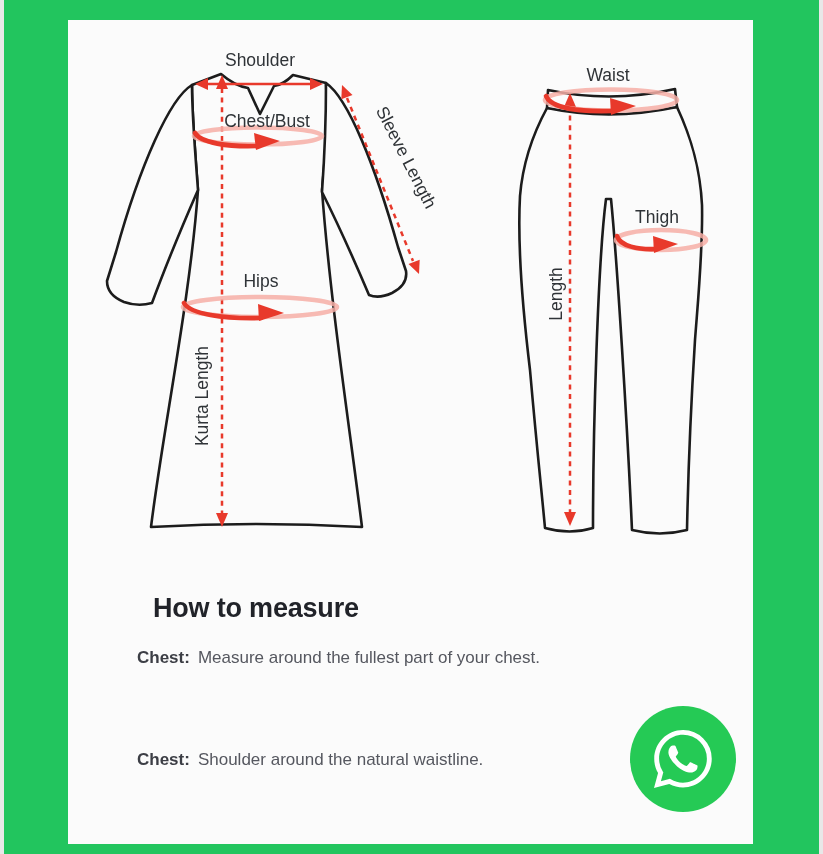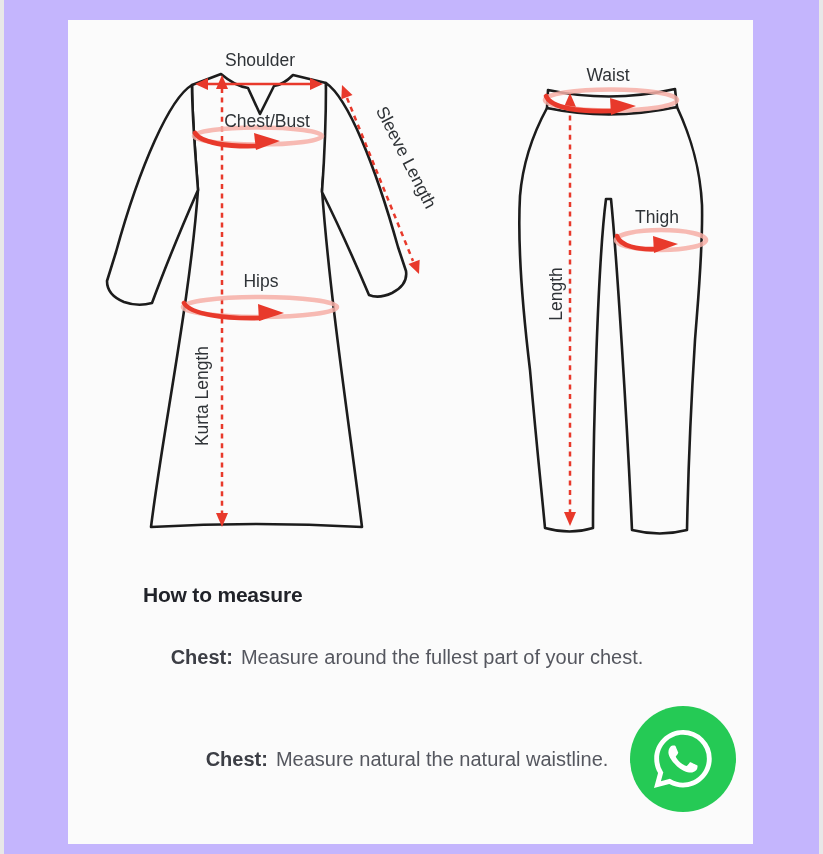--- a/index.html
+++ b/index.html
@@ -4,43 +4,43 @@
 <style>
   :root{
     --arrow-red:#e8392b; --tape-pink:#f6aea6; --outline-black:#1c1c1c;
     --label-gray:#2f3337; --heading-dark:#212329; --body-gray:#55575f;
     --term-dark:#3c3e45; --card-bg:#fbfbfb; --edge-gray:#e8e8e8; --whatsapp-green:#25ca55;
   }
   *{box-sizing:border-box;}
   html,body{margin:0;padding:0;}
   body{width:823px;height:854px;overflow:hidden;background:#ffffff;
        font-family:"Liberation Sans","DejaVu Sans",sans-serif;}
-  .page{position:relative;width:823px;height:854px;background:#c4b5fd;text-align:center;}
+  .page{position:relative;width:823px;height:854px;background:#22c55e;}
   .edge{position:absolute;top:0;bottom:0;width:4px;background:var(--edge-gray,#e8e8e8);z-index:5;}
   .edge-left{left:0;}
   .edge-right{right:0;}
   .card{position:absolute;left:68px;top:20px;width:685px;height:824px;
         background:var(--card-bg,#fbfbfb);}
   .diagram{position:absolute;left:0;top:0;width:823px;height:545px;z-index:2;}
 
   .outline{fill:var(--card-bg,#fbfbfb);stroke:var(--outline-black,#1c1c1c);
            stroke-width:2.6;stroke-linejoin:round;stroke-linecap:round;}
   .dash{fill:none;stroke:var(--arrow-red,#e8392b);stroke-width:2.5;stroke-dasharray:5 4.6;}
   .dash-head{fill:var(--arrow-red,#e8392b);}
   .solid-arrow{fill:none;stroke:var(--arrow-red,#e8392b);stroke-width:2.6;}
   .tape{fill:none;stroke:var(--tape-pink,#f6aea6);stroke-width:4.6;opacity:.85;}
   .tape-arrow{fill:none;stroke:var(--arrow-red,#e8392b);stroke-width:4.6;stroke-linecap:round;}
   .tape-head{fill:var(--arrow-red,#e8392b);}
   .dlabel{font-family:"Liberation Sans","DejaVu Sans",sans-serif;font-size:17.5px;
           fill:var(--label-gray,#2f3337);text-anchor:middle;}
 
-  .howto-title{position:absolute;left:137px;top:577px;margin:6px;z-index:3;
-    font-size:21px;font-weight:700;color:var(--heading-dark,#212329);letter-spacing:-0.2px;}
+  .howto-title{position:absolute;left:137px;top:577px;margin:16px;z-index:3;
+    font-size:27px;font-weight:700;color:var(--heading-dark,#212329);letter-spacing:-0.2px;}
   .measure-item{position:absolute;left:137px;width:540px;margin:0;z-index:3;
-    font-size:20px;line-height:41px;color:var(--body-gray,#55575f);font-weight:400;}
+    font-size:17px;line-height:41px;color:var(--body-gray,#55575f);font-weight:400;}
   .measure-item-chest{top:637px;}
   .measure-item-waist{top:739px;}
   .measure-item strong{color:var(--term-dark,#3c3e45);font-weight:700;margin-right:8px;}
 
   .wa-button{position:absolute;left:630px;top:706px;width:106px;height:106px;
     border:none;border-radius:50%;background:var(--whatsapp-green,#25ca55);
     display:flex;align-items:center;justify-content:center;cursor:pointer;z-index:6;padding:0;}
   .wa-button svg{display:block;}
 </style>
 </head>
@@ -116,21 +116,21 @@
     </g>
   </svg>
 
   <h2 class="howto-title">How to measure</h2>
 
   <p class="measure-item measure-item-chest">
     <strong>Chest:</strong><span>Measure around the fullest part of your chest.</span>
   </p>
 
   <p class="measure-item measure-item-waist">
-    <strong>Chest:</strong><span>Measure natural the natural waistline.</span>
+    <strong>Chest:</strong><span>Shoulder around the natural waistline.</span>
   </p>
 
   <button class="wa-button" type="button">
     <svg width="58" height="58" viewBox="0 0 16 16" xmlns="http://www.w3.org/2000/svg">
       <path fill="#ffffff" fill-rule="evenodd" d="M13.601 2.326A7.85 7.85 0 0 0 7.994 0C3.627 0 .068 3.558.064 7.926c0 1.399.366 2.76 1.057 3.965L0 16l4.204-1.102a7.93 7.93 0 0 0 3.79.965h.004c4.368 0 7.926-3.558 7.93-7.93A7.9 7.9 0 0 0 13.6 2.326zM7.994 14.521a6.6 6.6 0 0 1-3.356-.92l-.24-.144-2.494.654.666-2.433-.156-.251a6.56 6.56 0 0 1-1.007-3.505c0-3.626 2.957-6.584 6.591-6.584a6.56 6.56 0 0 1 4.66 1.931 6.56 6.56 0 0 1 1.928 4.66c-.004 3.639-2.961 6.592-6.592 6.592zm3.615-4.934c-.197-.099-1.17-.578-1.353-.646-.182-.065-.315-.099-.445.099-.133.197-.513.646-.627.775-.114.133-.232.148-.43.05-.197-.1-.836-.308-1.592-.985-.59-.525-.985-1.175-1.103-1.372-.114-.198-.011-.304.088-.403.087-.088.197-.232.296-.346.1-.114.133-.198.198-.33.065-.134.034-.248-.015-.347-.05-.099-.445-1.076-.612-1.47-.16-.389-.323-.335-.445-.34-.114-.007-.247-.007-.38-.007a.73.73 0 0 0-.529.247c-.182.198-.691.677-.691 1.654 0 .977.71 1.916.81 2.049.098.133 1.394 2.132 3.383 2.992.47.205.84.326 1.129.418.475.152.904.129 1.246.08.38-.058 1.171-.48 1.338-.943.164-.464.164-.86.114-.943-.049-.084-.182-.133-.38-.232z"></path>
     </svg>
   </button>
 </div>
 
 </body></html>

